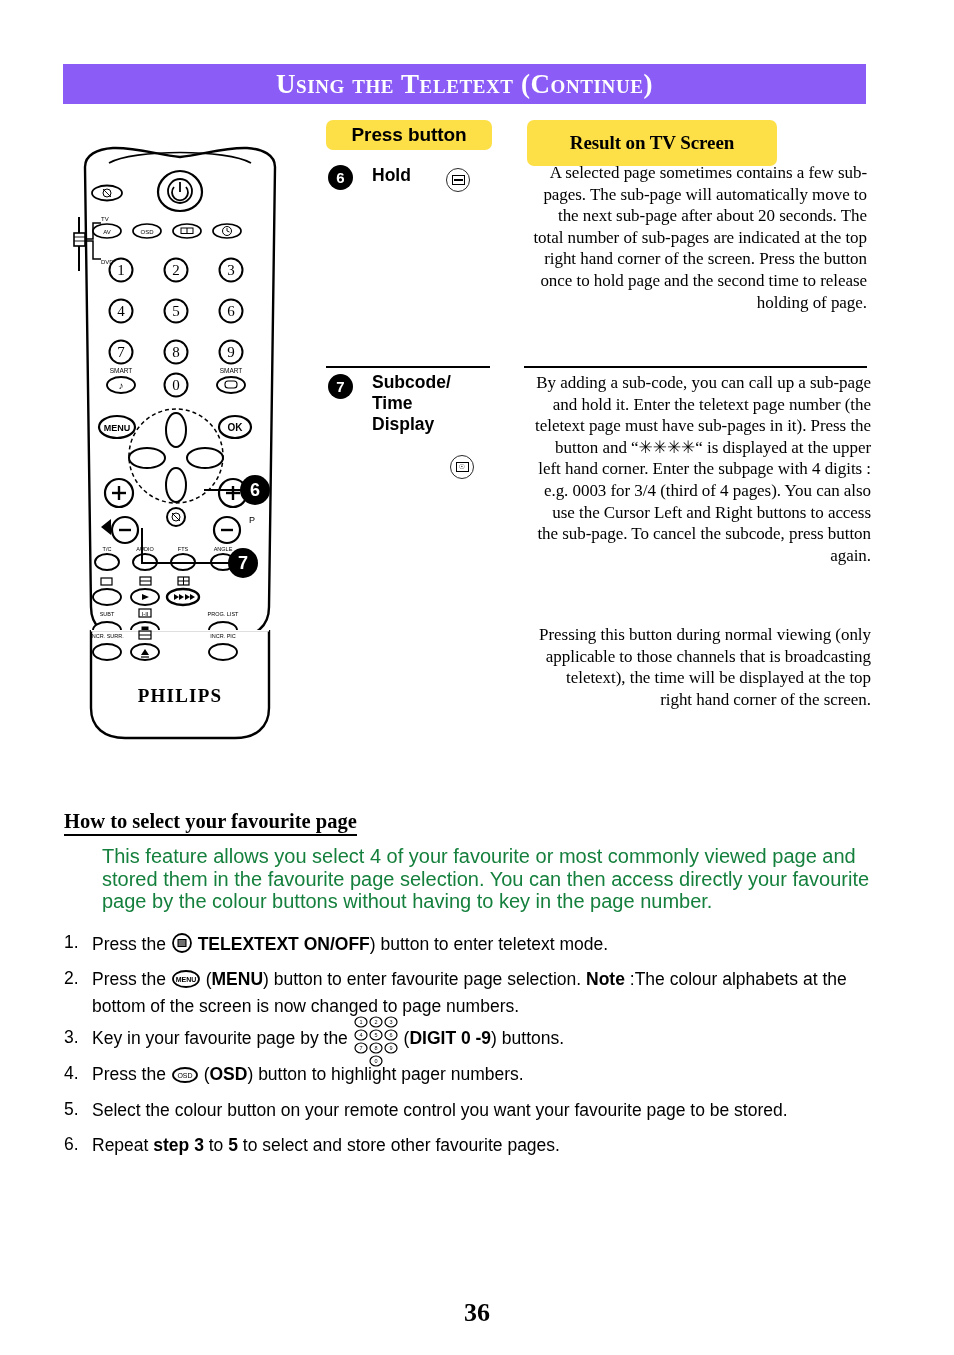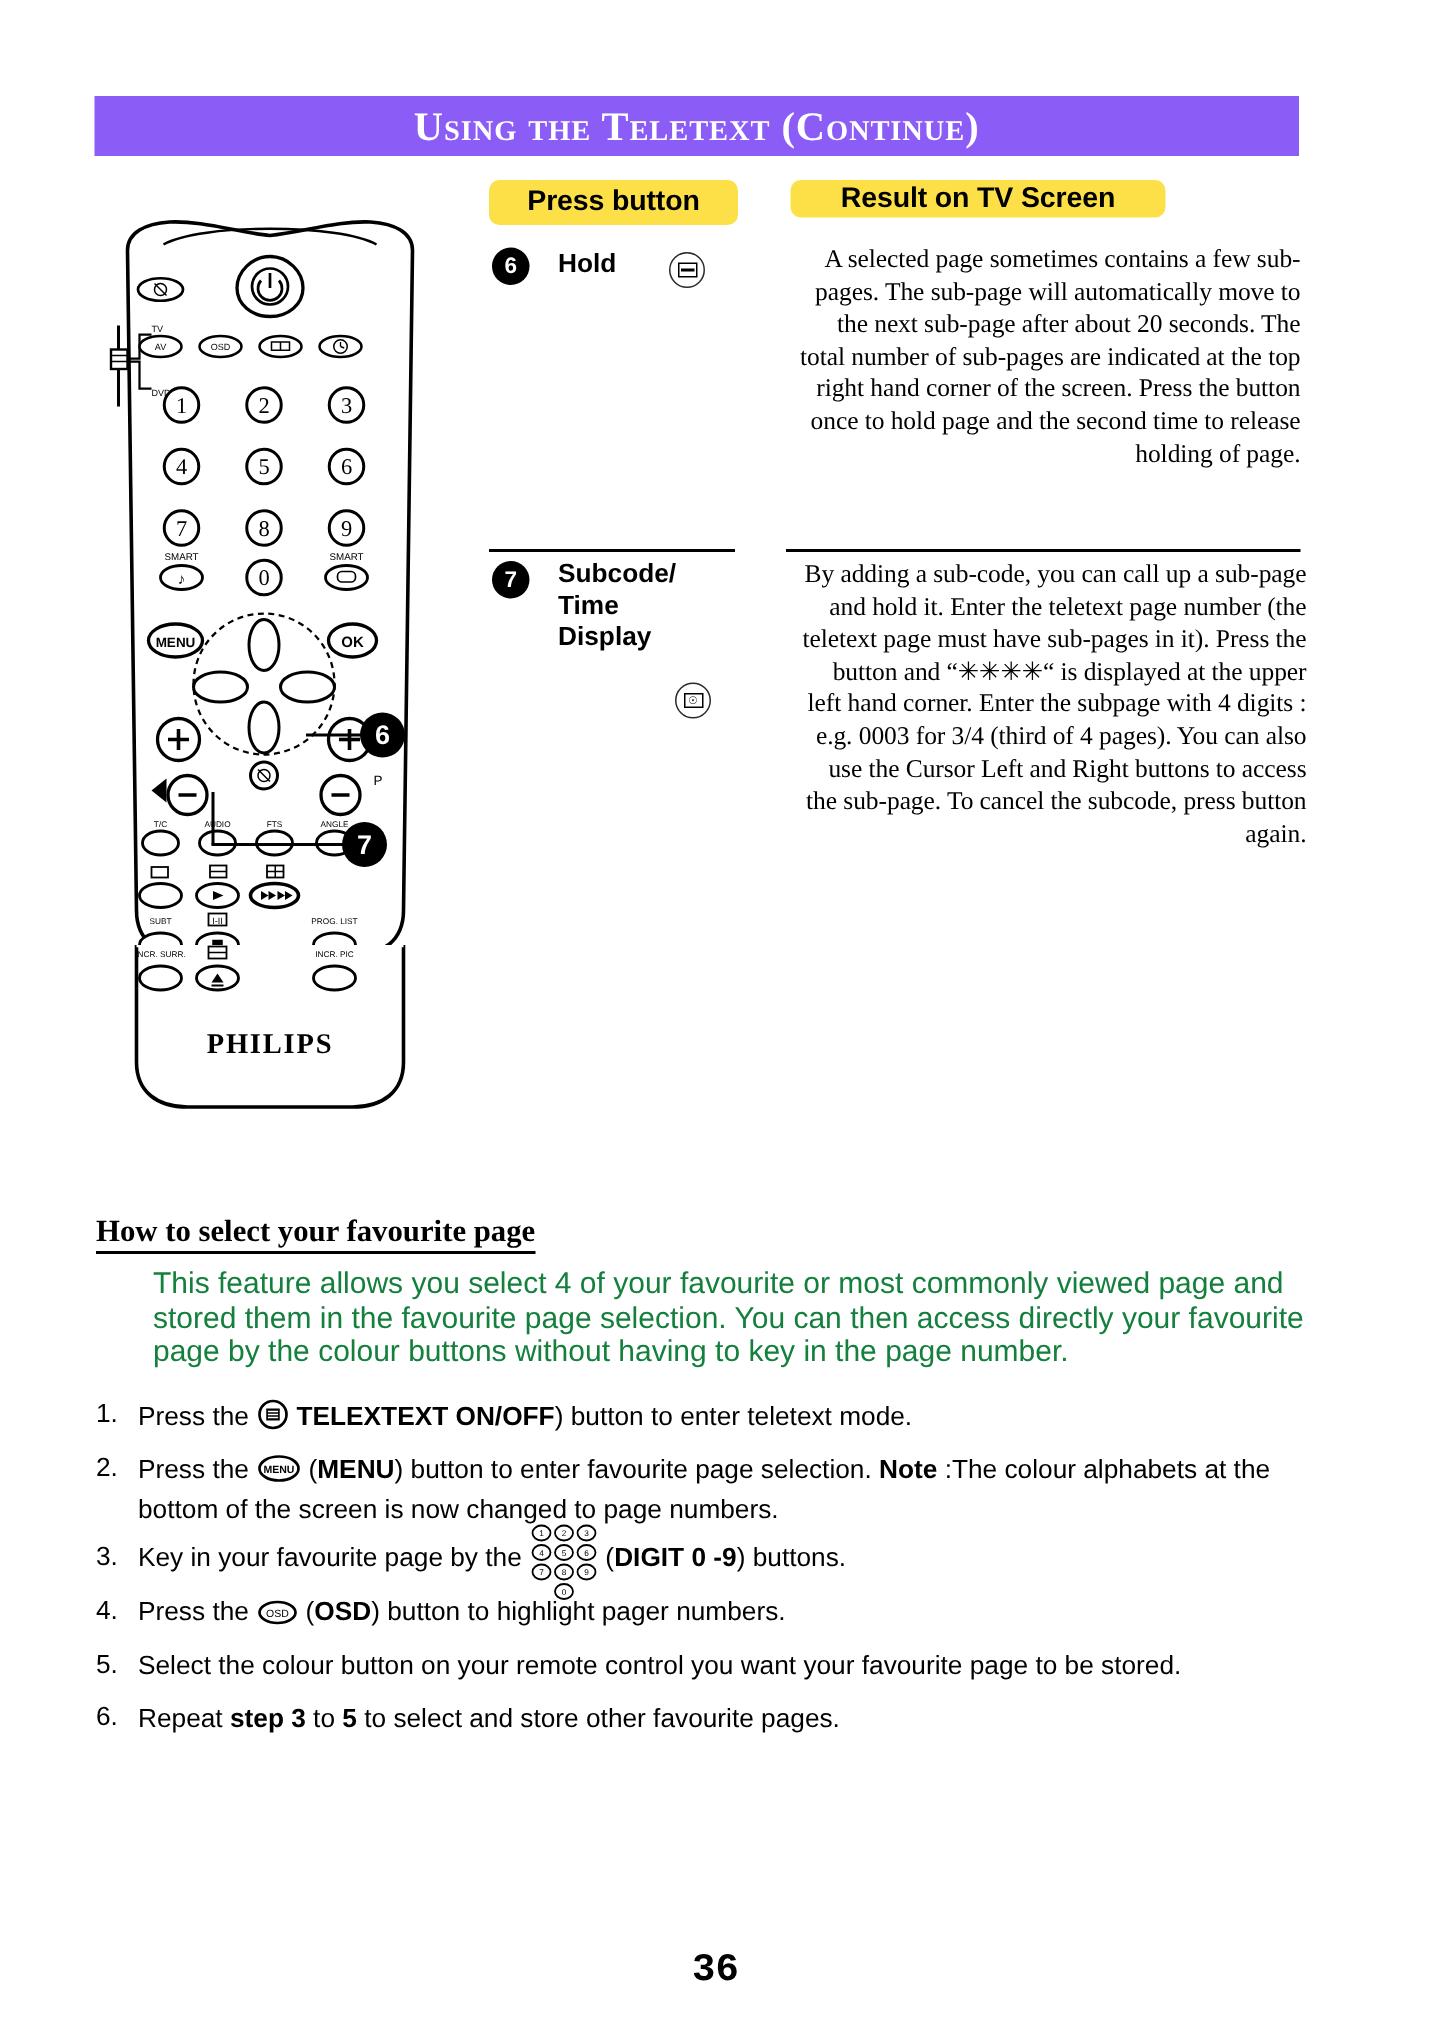--- a/index.html
+++ b/index.html
@@ -53,21 +53,21 @@
     display: flex;
     align-items: center;
     justify-content: center;
     font-family: "Liberation Sans", sans-serif;
     font-weight: bold;
     font-size: 19px;
     color: #000000;
     letter-spacing: -0.1px;
   }
   #pill-press { left: 326px; top: 120px; width: 166px; height: 30px; }
-  #pill-result { left: 527px; top: 120px; width: 250px; height: 25px; }
+  #pill-result { left: 527px; top: 120px; width: 250px; height: 46px; font-family: Liberation Serif, serif; }
 
   
   .row-num {
     position: absolute;
     width: 25px;
     height: 25px;
     border-radius: 50%;
     background: #000000;
     color: #ffffff;
     font-family: "Liberation Sans", sans-serif;
@@ -210,21 +210,21 @@
     vertical-align: -4px;
     position: relative;
   }
 
   .page-number {
     position: absolute;
     left: 0;
     top: 1298px;
     width: 954px;
     text-align: center;
-    font-family: Liberation Mono, monospace;
+    font-family: Liberation Serif, serif;
     font-weight: bold;
     font-size: 26px;
     color: #000;
   }
 </style>
 </head>
 <body>
 
 <div class="page">
 
@@ -416,20 +416,21 @@
   <div class="hrule" style="left:524px; top:366px; width:343px;"></div>
 
   <div class="row-num" style="left:328px; top:374px;">7</div>
   <div class="row-label" style="left:372px; top:372px;">Subcode/
 Time
 Display</div>
   <div class="btn-circle" style="left:450px; top:455px; width:24px; height:24px;">
     <span class="glyph-sub">☉</span>
   </div>
   <div class="result-text" style="left:531px; top:372px; width:340px;">By adding a sub-code, you can call up a sub-page and hold it. Enter the teletext page number (the teletext page must have sub-pages in it). Press the button and “✳✳✳✳“ is displayed at the upper left hand corner. Enter the subpage with 4 digits :  e.g. 0003 for 3/4 (third of 4 pages). You can also use the Cursor Left and Right buttons to access the sub-page. To cancel the subcode, press button again.</div>
+  <div class="result-text" style="left:531px; top:624px; width:340px;">Pressing this button during normal viewing (only applicable to those channels that is broadcasting teletext), the time will be displayed at the top right hand corner of the screen.</div>
 
   <div class="sec-heading">How to select your favourite page</div>
   <div class="sec-para">This feature allows you select 4 of your favourite or most commonly viewed page and stored them in the favourite page selection. You can then access directly your favourite page by the colour buttons without having to key in the page number.</div>
 
   <div class="li-num" style="left:64px; top:932px;">1.</div>
   <div class="li-body" style="top:932px;">
     <span>Press the </span><span class="inline-icon"><svg width="22" height="22" viewBox="0 0 22 22">
           <circle cx="11" cy="11" r="9" fill="#fff" stroke="#000" stroke-width="1.8"></circle>
           <rect x="6.5" y="7" width="9" height="8" fill="#000"></rect>
           <line x1="7.6" y1="9" x2="14.4" y2="9" stroke="#fff" stroke-width="0.9"></line>

